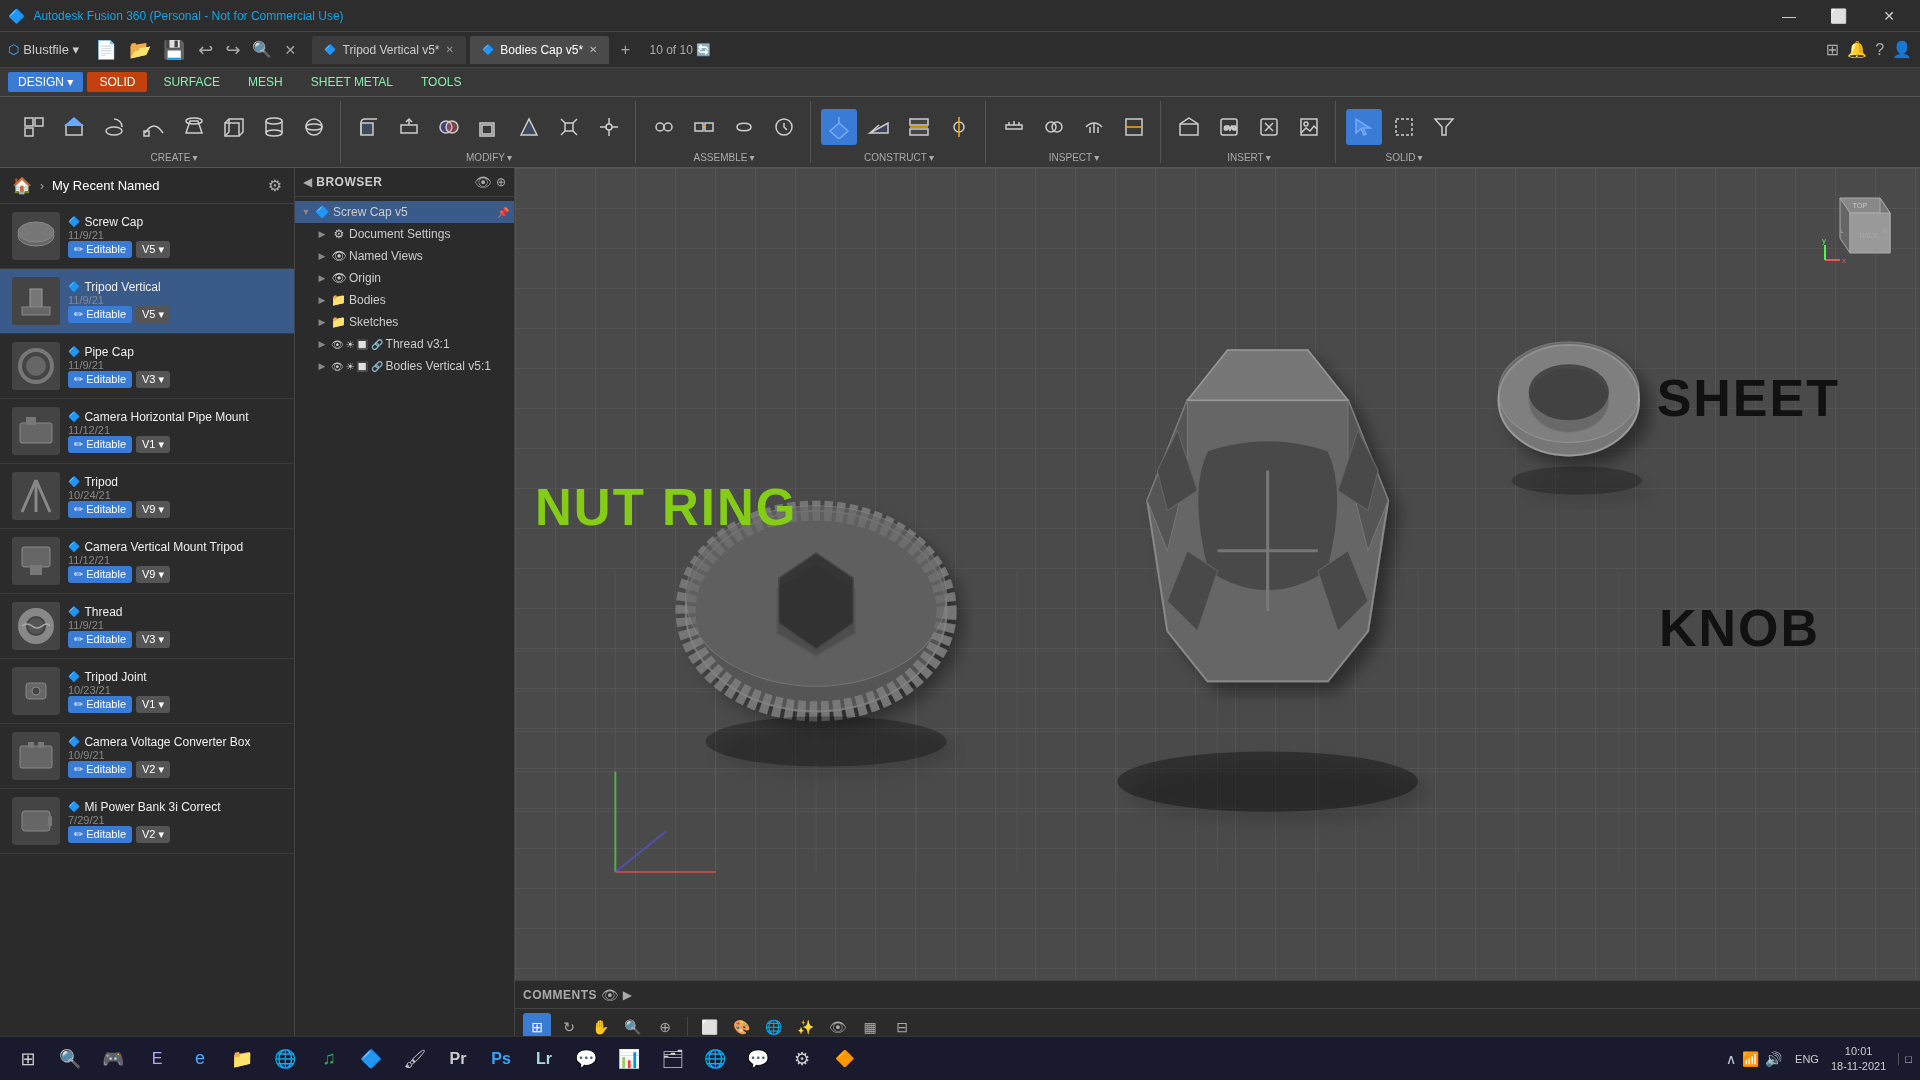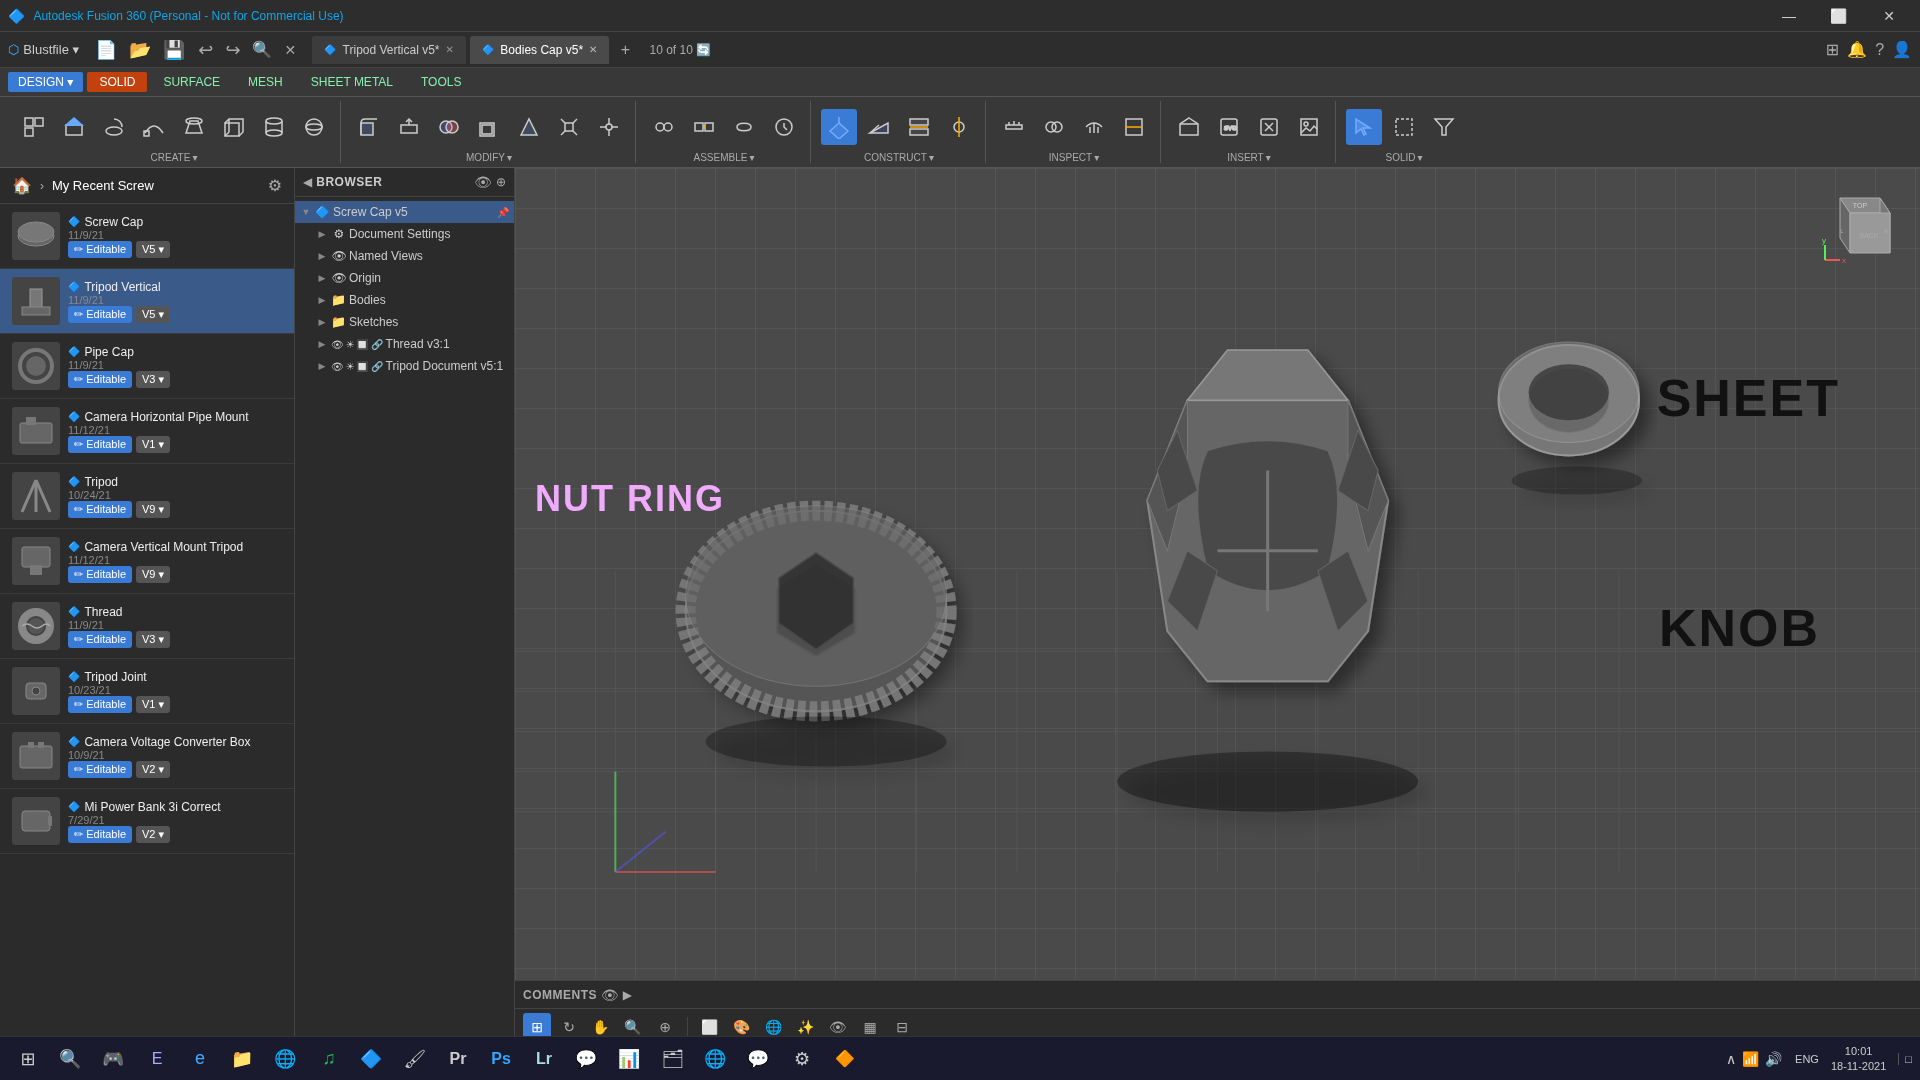--- a/index.html
+++ b/index.html
@@ -721,21 +721,21 @@
     </div>
   </div>
 </div>
 
 <div id="main">
 
   <div id="sidebar">
     <div class="sidebar-header">
       <span class="home-btn">🏠</span>
       <span style="color:#aaa; font-size:12px;">›</span>
-      <span class="sidebar-header-title">My Recent Screw</span>
+      <span class="sidebar-header-title">My Recent Named</span>
       <span style="cursor:pointer; font-size:16px; color:#aaa;">⚙</span>
     </div>
     <div class="sidebar-list">
 
       <div class="sidebar-item">
         <div class="sidebar-thumb">
           <svg viewBox="0 0 48 48" width="48" height="48">
               <ellipse cx="24" cy="24" rx="18" ry="10" fill="#666" stroke="#888"></ellipse>
               <ellipse cx="24" cy="20" rx="18" ry="10" fill="#777" stroke="#888"></ellipse>
             </svg>
@@ -995,21 +995,21 @@
           <span style="font-size:10px; cursor:pointer;">🔗</span>
           <span class="tree-label">Thread v3:1</span>
         </div>
 
         <div class="tree-item" style="padding-left: 20px;">
           <span class="tree-arrow">▶</span>
           <span style="font-size:10px; cursor:pointer;">👁</span>
           <span style="font-size:10px; cursor:pointer;">☀</span>
           <span style="font-size:10px; cursor:pointer;">🔲</span>
           <span style="font-size:10px; cursor:pointer;">🔗</span>
-          <span class="tree-label">Tripod Document v5:1</span>
+          <span class="tree-label">Bodies Vertical v5:1</span>
         </div>
 
       </div>
     </div>
 
     <div id="viewport">
       <div class="viewport-grid"></div>
 
       <svg class="models-svg" viewBox="0 0 1400 870" xmlns="http://www.w3.org/2000/svg">
 
@@ -1094,21 +1094,21 @@
 
           <ellipse cx="8" cy="80" rx="65" ry="14" fill="rgba(0,0,0,0.25)"></ellipse>
         </g>
 
         <line x1="100" y1="700" x2="200" y2="700" stroke="#e55" stroke-width="2" opacity="0.6"></line>
         <line x1="100" y1="700" x2="100" y2="600" stroke="#5e5" stroke-width="2" opacity="0.6"></line>
         <line x1="100" y1="700" x2="150" y2="660" stroke="#55e" stroke-width="2" opacity="0.6"></line>
 
       </svg>
 
-      <div class="obj-label nut-ring-label" style="position:absolute; left:20px; top:310px; font-family:'Impact','Arial Black',sans-serif; font-weight:900; font-size:36px; color:#f0abfc; letter-spacing:2px;">NUT RING</div>
+      <div class="obj-label nut-ring-label" style="position:absolute; left:20px; top:310px; font-family:'Impact','Arial Black',sans-serif; font-weight:900; font-size:51px; color:#84cc16; letter-spacing:2px;">NUT RING</div>
       <div class="obj-label waser-label" style="position:absolute; right:80px; top:200px; font-family:'Impact','Arial Black',sans-serif; font-weight:900; font-size:52px; color:#111; letter-spacing:2px;">SHEET</div>
       <div class="obj-label knob-label" style="position:absolute; right:100px; top:430px; font-family:'Impact','Arial Black',sans-serif; font-weight:900; font-size:52px; color:#111; letter-spacing:2px;">KNOB</div>
 
       <div class="orientation-cube">
         <svg viewBox="0 0 80 80" width="80" height="80">
 
           <polygon points="20,10 60,10 70,25 30,25" fill="#888" stroke="#aaa" stroke-width="1"></polygon>
           <polygon points="20,10 30,25 30,65 20,50" fill="#666" stroke="#aaa" stroke-width="1"></polygon>
           <polygon points="60,10 70,25 70,65 60,50" fill="#777" stroke="#aaa" stroke-width="1"></polygon>
           <polygon points="30,25 70,25 70,65 30,65" fill="#999" stroke="#aaa" stroke-width="1"></polygon>

